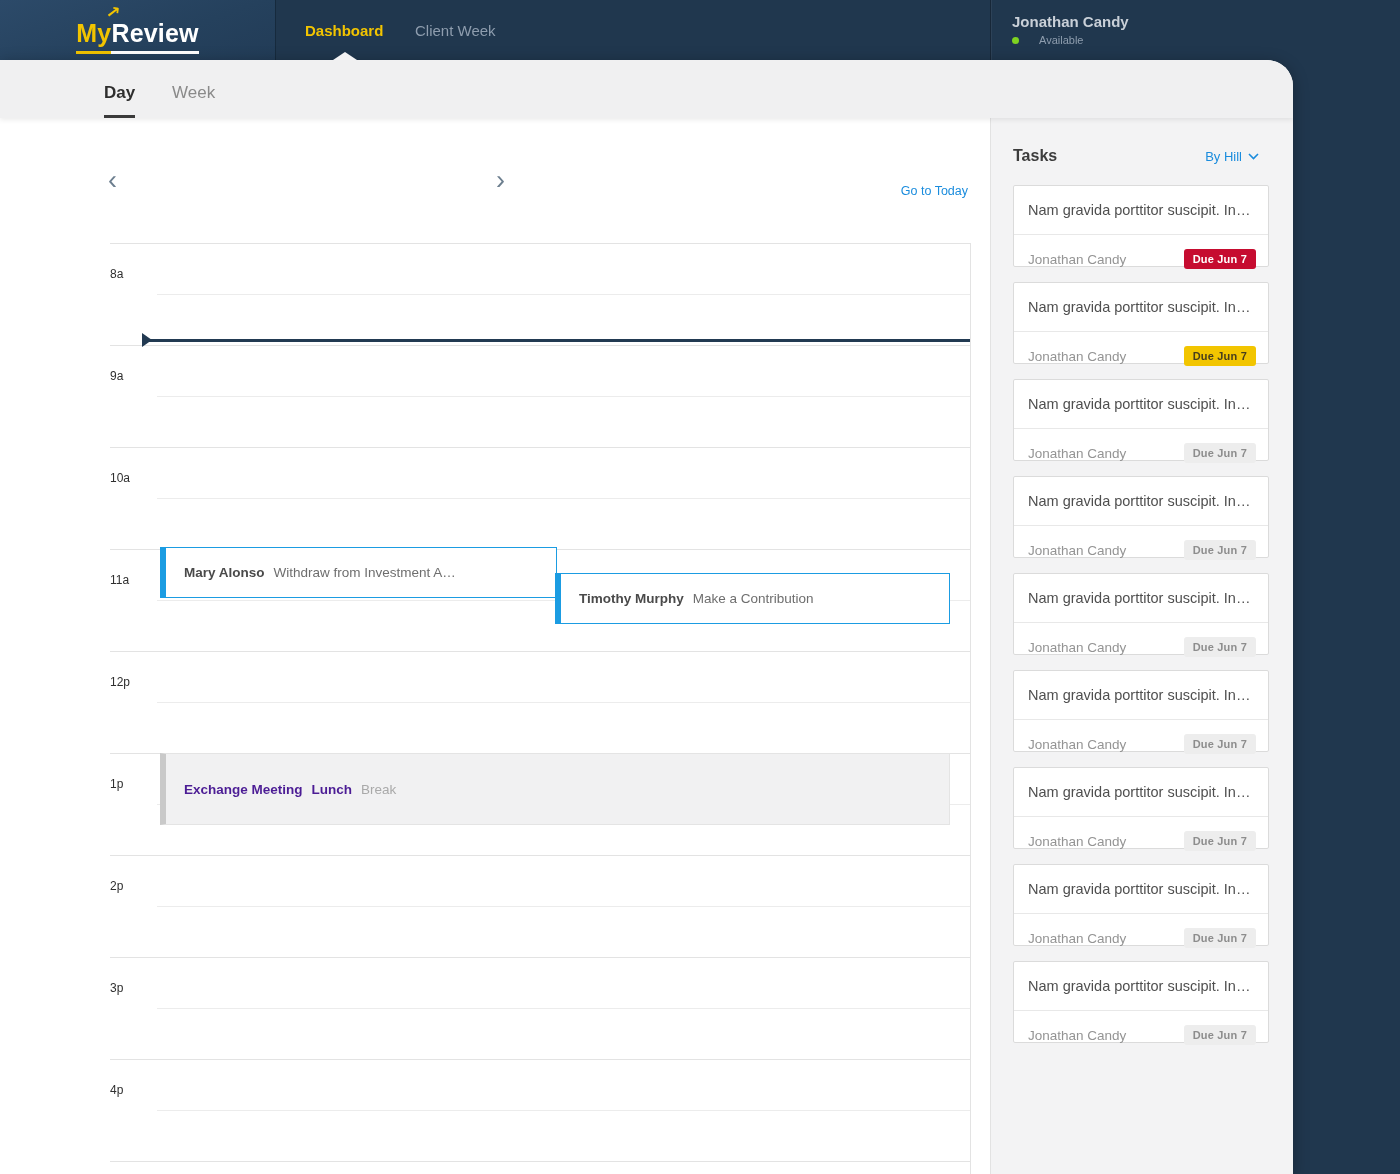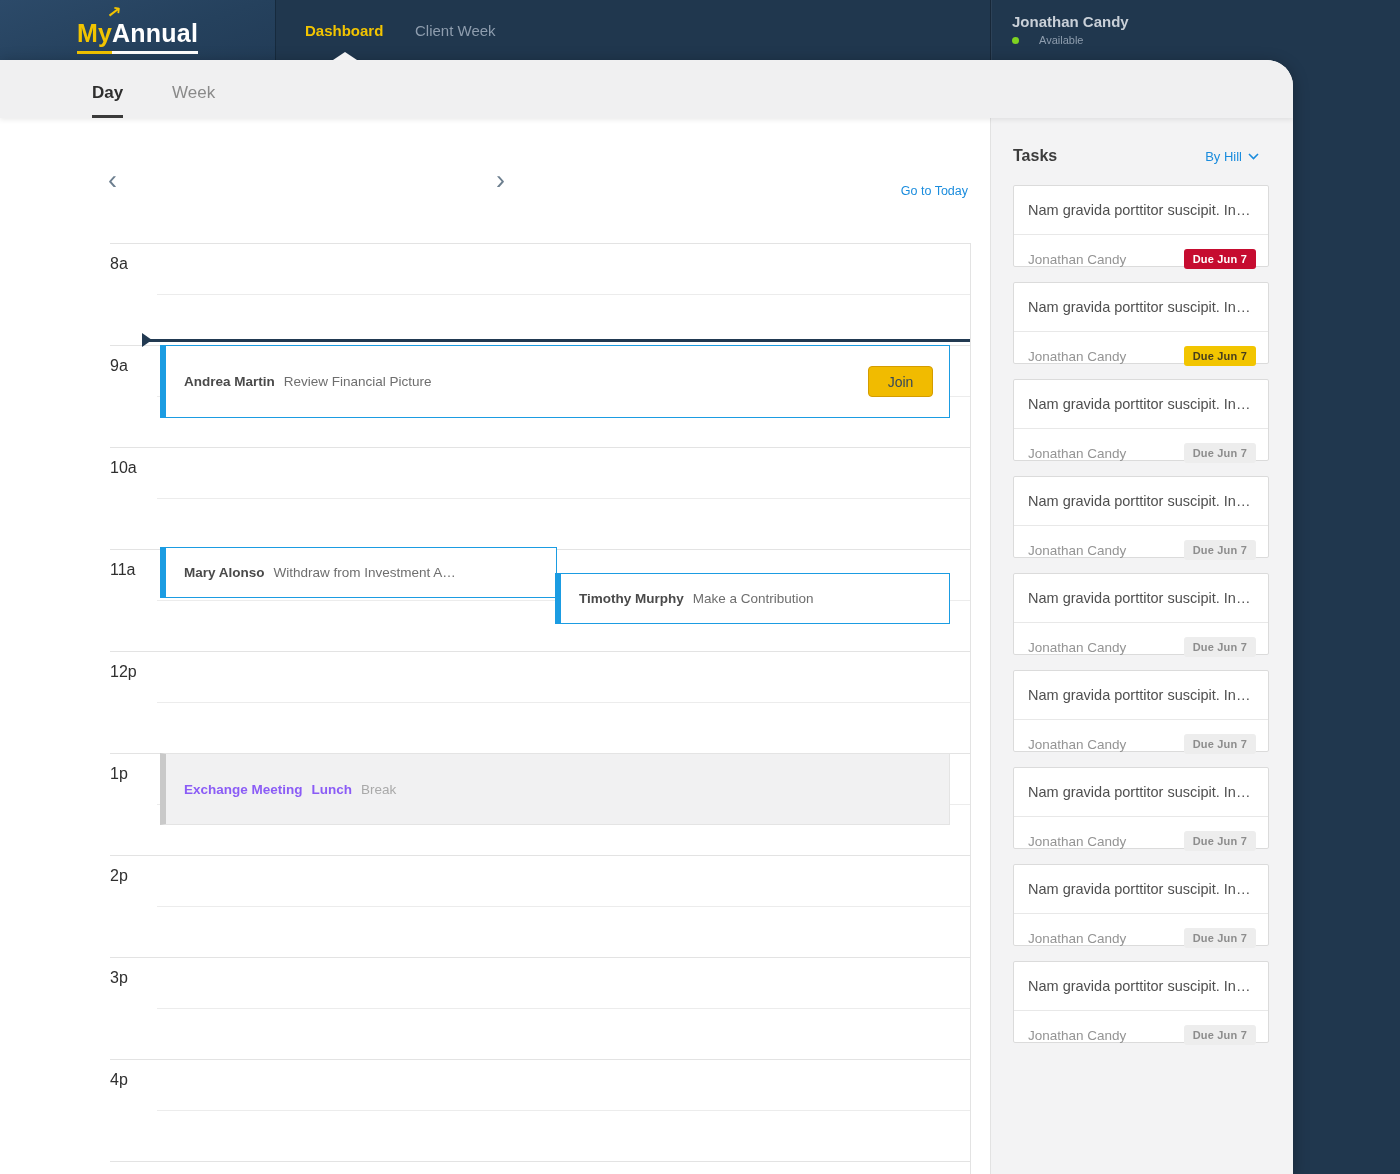--- a/index.html
+++ b/index.html
@@ -44,59 +44,59 @@
   }
   
   .panel{
     position:absolute;top:60px;left:0;width:1293px;height:1114px;
     background:#ffffff;border-top-right-radius:26px;overflow:hidden;
     box-shadow:0 3px 16px rgba(0,0,0,0.3);
   }
   .tab-strip{position:relative;height:58px;background:#f0f0f1;box-shadow:0 2px 5px rgba(0,0,0,0.08);z-index:5;}
   .vtab{position:absolute;top:0;height:55px;line-height:66px;font-size:17px;color:#8a8a8a;cursor:pointer;}
   .vtab.active{color:#2e2e2e;font-weight:bold;border-bottom:3px solid #3a3a3a;}
-  .vtab.v0{left:92px;text-align:right;}
+  .vtab.v0{left:104px;text-align:right;}
   .vtab.v1{left:172px;}
   .content{position:relative;height:1056px;}
   
   .calendar{position:absolute;left:0;top:0;width:990px;height:1056px;background:#fff;}
   .cal-head{position:relative;height:120px;}
   .chev{
     position:absolute;top:49px;font-size:27px;font-weight:300;color:#6d7f8f;cursor:pointer;line-height:1;
   }
   .chev.prev{left:108px;}
   .chev.next{left:496px;}
   .date-title{
     position:absolute;left:137px;top:44px;margin:0;
     font-size:29px;font-weight:300;color:#474747;letter-spacing:.2px;
   }
   .go-today{position:absolute;right:22px;top:66px;font-size:12.5px;color:#1a8cdd;cursor:pointer;}
   .grid{position:absolute;left:0;top:120px;width:990px;height:936px;}
   
   .hline{position:absolute;left:110px;width:860px;height:1px;background:#e3e3e3;}
   .half{position:absolute;left:157px;width:813px;height:1px;background:#ececec;}
   .vline{position:absolute;left:970px;top:5px;bottom:0;width:1px;background:#e3e3e3;}
-  .hour-label{position:absolute;left:110px;font-size:16px;color:#2f2f2f;}
+  .hour-label{position:absolute;left:110px;font-size:12px;color:#2f2f2f;margin-top:12px;}
   
   .now{position:absolute;left:145px;top:101px;width:825px;height:3px;background:#223a52;}
   .now-tri{
     position:absolute;left:-3px;top:-6px;width:0;height:0;
     border-left:10px solid #223a52;border-top:7px solid transparent;border-bottom:7px solid transparent;
   }
   
   .event{
     position:absolute;box-sizing:border-box;background:#fff;
     border:1px solid #1b9ce2;border-left:6px solid #1b9ce2;
     display:flex;align-items:center;padding-left:18px;
     font-size:13.5px;overflow:hidden;white-space:nowrap;cursor:pointer;
   }
   .ev-name{font-weight:bold;color:#4a4a4a;margin-right:9px;}
   .ev-desc{color:#6e6e6e;}
   .event.muted{background:#f1f1f2;border:1px solid #e4e4e4;border-left:6px solid #c9c9c9;}
-  .event.muted .ev-name{color:#8b5cf6;}
+  .event.muted .ev-name{color:#4c1d95;}
   .event.muted .ev-desc{color:#a9a9a9;}
   .join{
     margin-left:auto;margin-right:16px;width:65px;height:31px;
     background:#f1bb00;border:1px solid #d49c00;border-radius:4px;
     color:#35475a;font-size:14px;font-family:inherit;cursor:pointer;
   }
   
   .tasks{
     position:absolute;left:990px;top:0;width:303px;height:1056px;
     background:#f3f3f4;border-left:1px solid #e2e2e2;box-sizing:border-box;
@@ -123,21 +123,21 @@
   .badge-red{background:#c60c30;color:#ffffff;}
   .badge-yellow{background:#f2c500;color:#473e1d;}
   .badge-gray{background:#ededed;color:#8d8d8d;}
 </style>
 </head>
 <body>
 
 <div class="nav">
   <div class="logo-block">
     <div class="logo-text">
-      <span class="logo-my">My</span><span class="logo-advisor">Annual</span>
+      <span class="logo-my">My</span><span class="logo-advisor">Review</span>
       <span class="logo-arrow">↗</span>
     </div>
   </div>
   <div class="nav-tab t0 active">Dashboard</div>
   <div class="nav-tab t1">Client Week</div>
   <div class="nav-sep"></div>
   <div class="nav-user">
     <div class="user-name">Jonathan Candy</div>
     <div class="user-status">
       <span class="dot"></span>
@@ -193,25 +193,20 @@
             <div class="half" style="top: 872px;"></div>
             <div class="hour-label" style="top: 833px;">4p</div>
             <div class="hline" style="top: 923px;"></div>
           </div>
         <div class="vline"></div>
 
         <div class="now">
           <span class="now-tri"></span>
         </div>
 
-        <div class="event" style="left:160px;top:107px;width:790px;height:73px;">
-          <span class="ev-name">Andrea Martin</span>
-          <span class="ev-desc">Review Financial Picture</span>
-          <button class="join">Join</button>
-        </div>
 
         <div class="event" style="left:160px;top:309px;width:397px;height:51px;">
           <span class="ev-name">Mary Alonso</span>
           <span class="ev-desc">Withdraw from Investment A…</span>
         </div>
 
         <div class="event" style="left:555px;top:335px;width:395px;height:51px;">
           <span class="ev-name">Timothy Murphy</span>
           <span class="ev-desc">Make a Contribution</span>
         </div>

